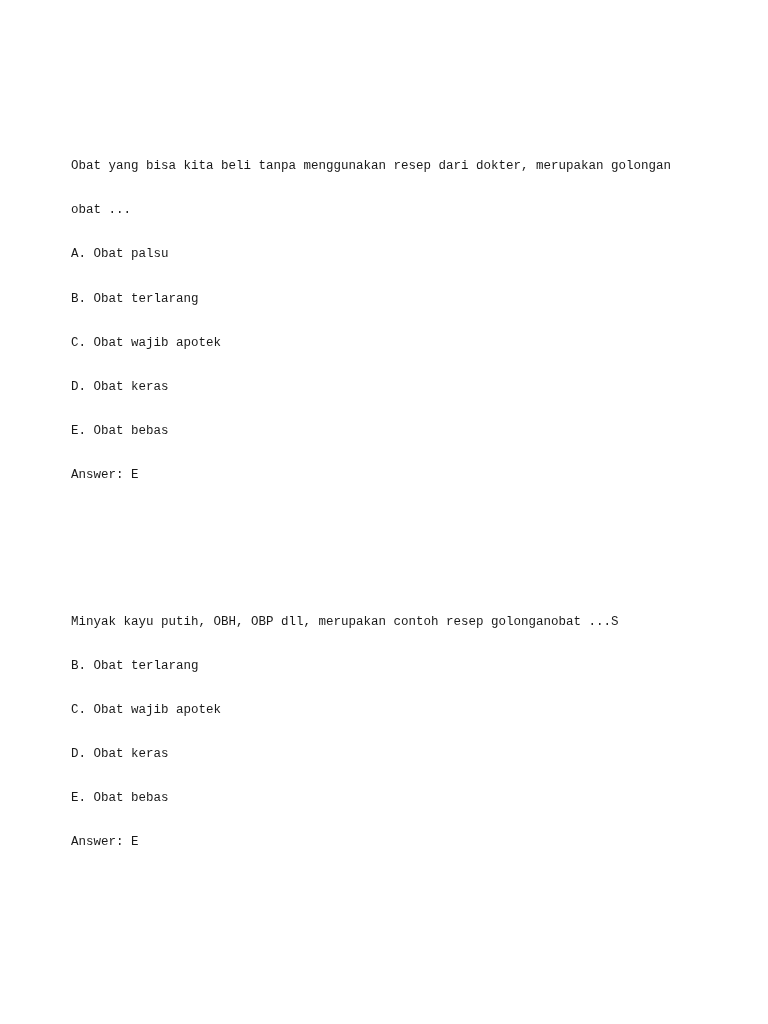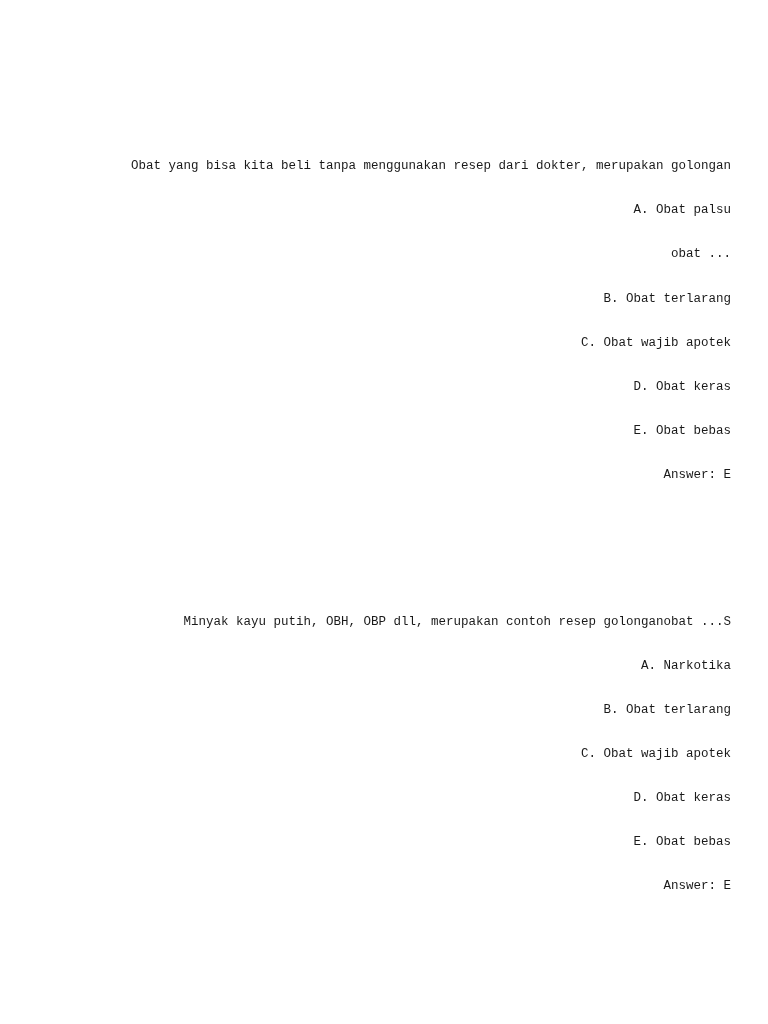--- a/index.html
+++ b/index.html
@@ -23,44 +23,42 @@
       line-height: 14.7px;
       color: #1a1a1a;
       white-space: pre;
     }
     .question {
       margin: 0 0 14.7px 0;
     }
     .line {
       display: block;
       height: 14.7px;
-      text-align: right;
     }
   </style>
 </head>
 <body>
 
 <div class="page">
 
   
   <div class="question">
     <span class="line">Obat yang bisa kita beli tanpa menggunakan resep dari dokter, merupakan golongan</span>
+    <span class="line">obat ...</span>
     <span class="line">A. Obat palsu</span>
-    <span class="line">obat ...</span>
     <span class="line">B. Obat terlarang</span>
     <span class="line">C. Obat wajib apotek</span>
     <span class="line">D. Obat keras</span>
     <span class="line">E. Obat bebas</span>
     <span class="line">Answer: E</span>
   </div>
 
   
   <div class="question">
     <span class="line">Minyak kayu putih, OBH, OBP dll, merupakan contoh resep golonganobat ...S</span>
-    <span class="line">A. Narkotika</span>
     <span class="line">B. Obat terlarang</span>
     <span class="line">C. Obat wajib apotek</span>
     <span class="line">D. Obat keras</span>
     <span class="line">E. Obat bebas</span>
     <span class="line">Answer: E</span>
   </div>
 
   
   <div class="question">
     

